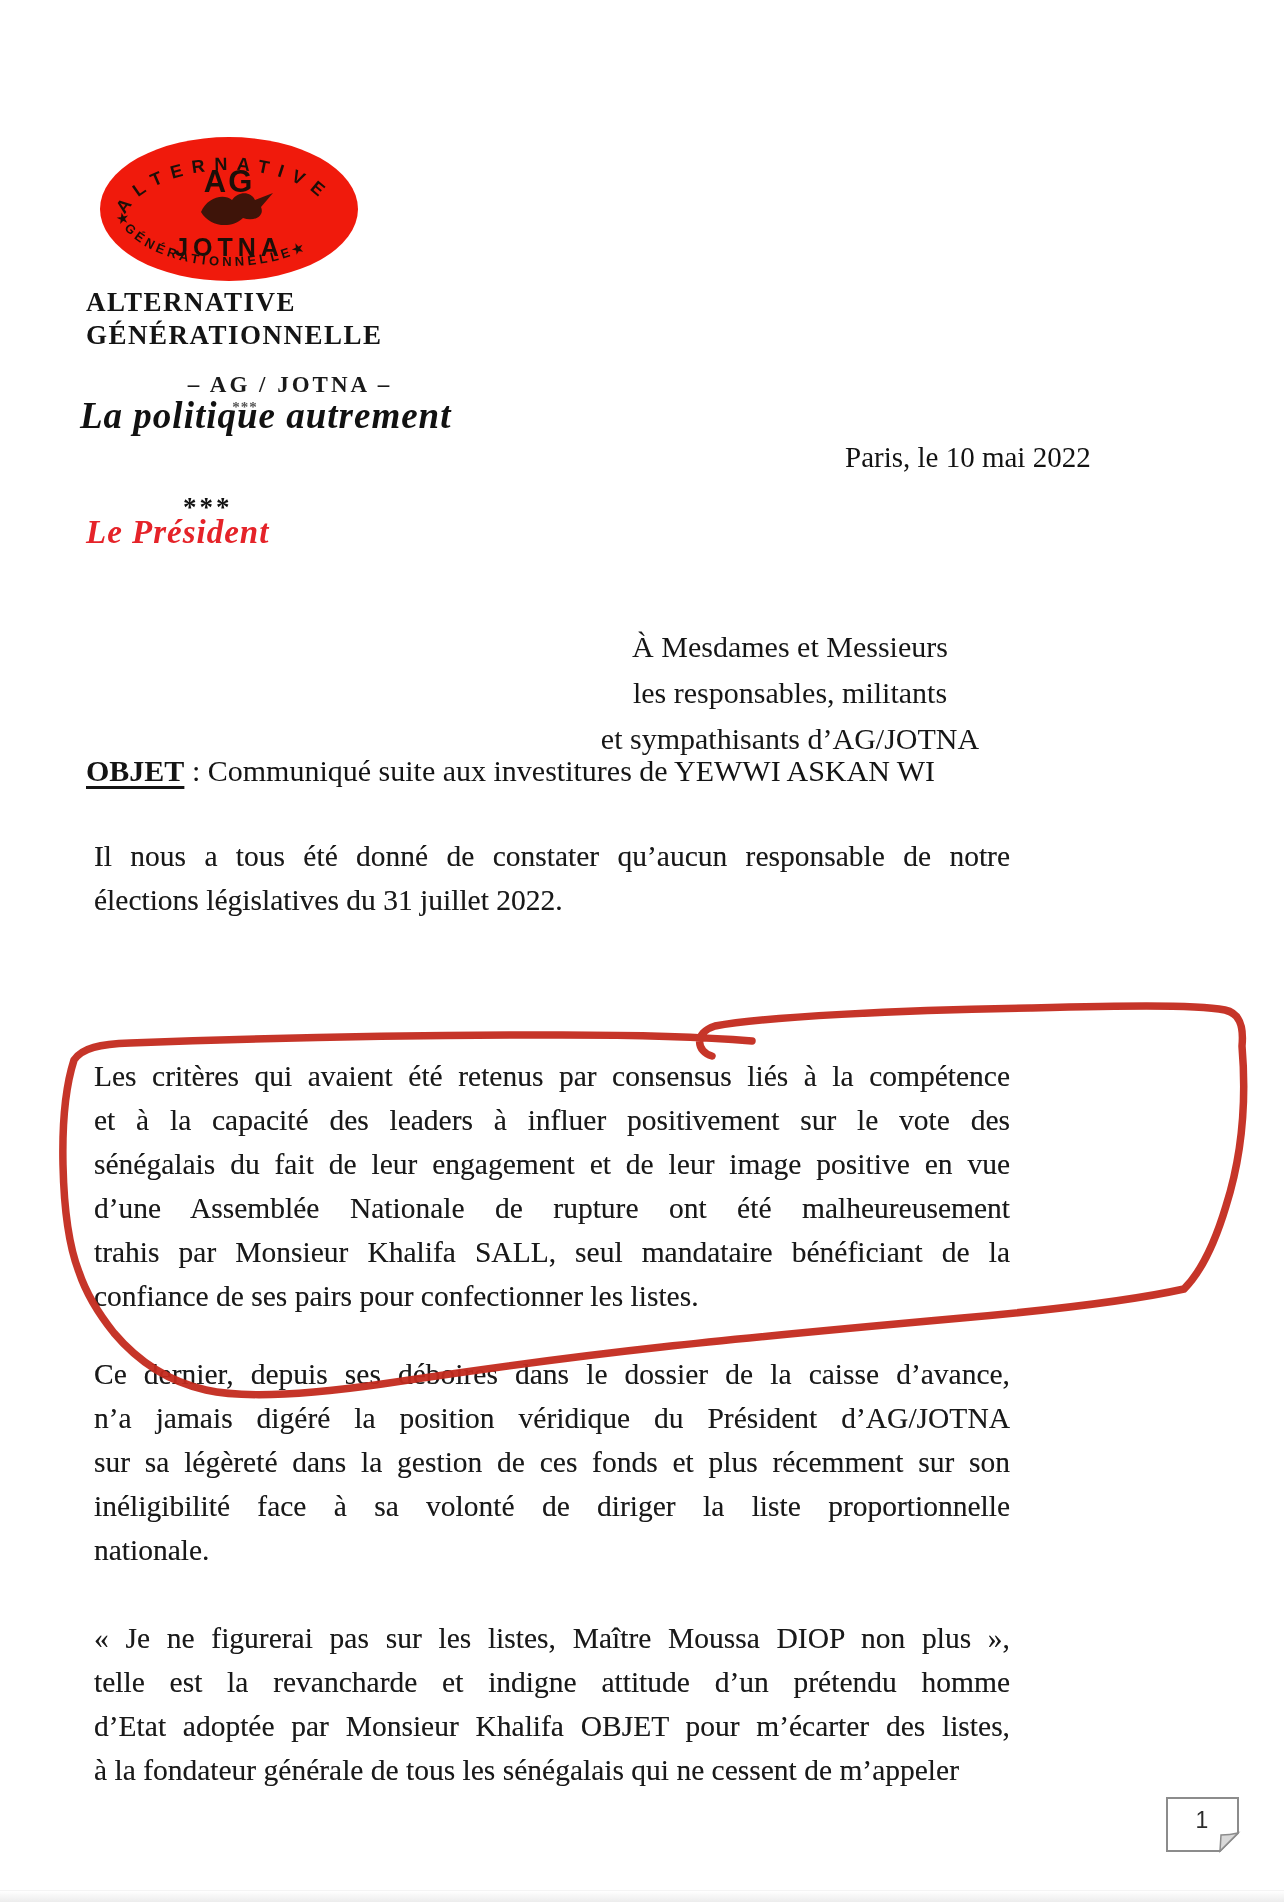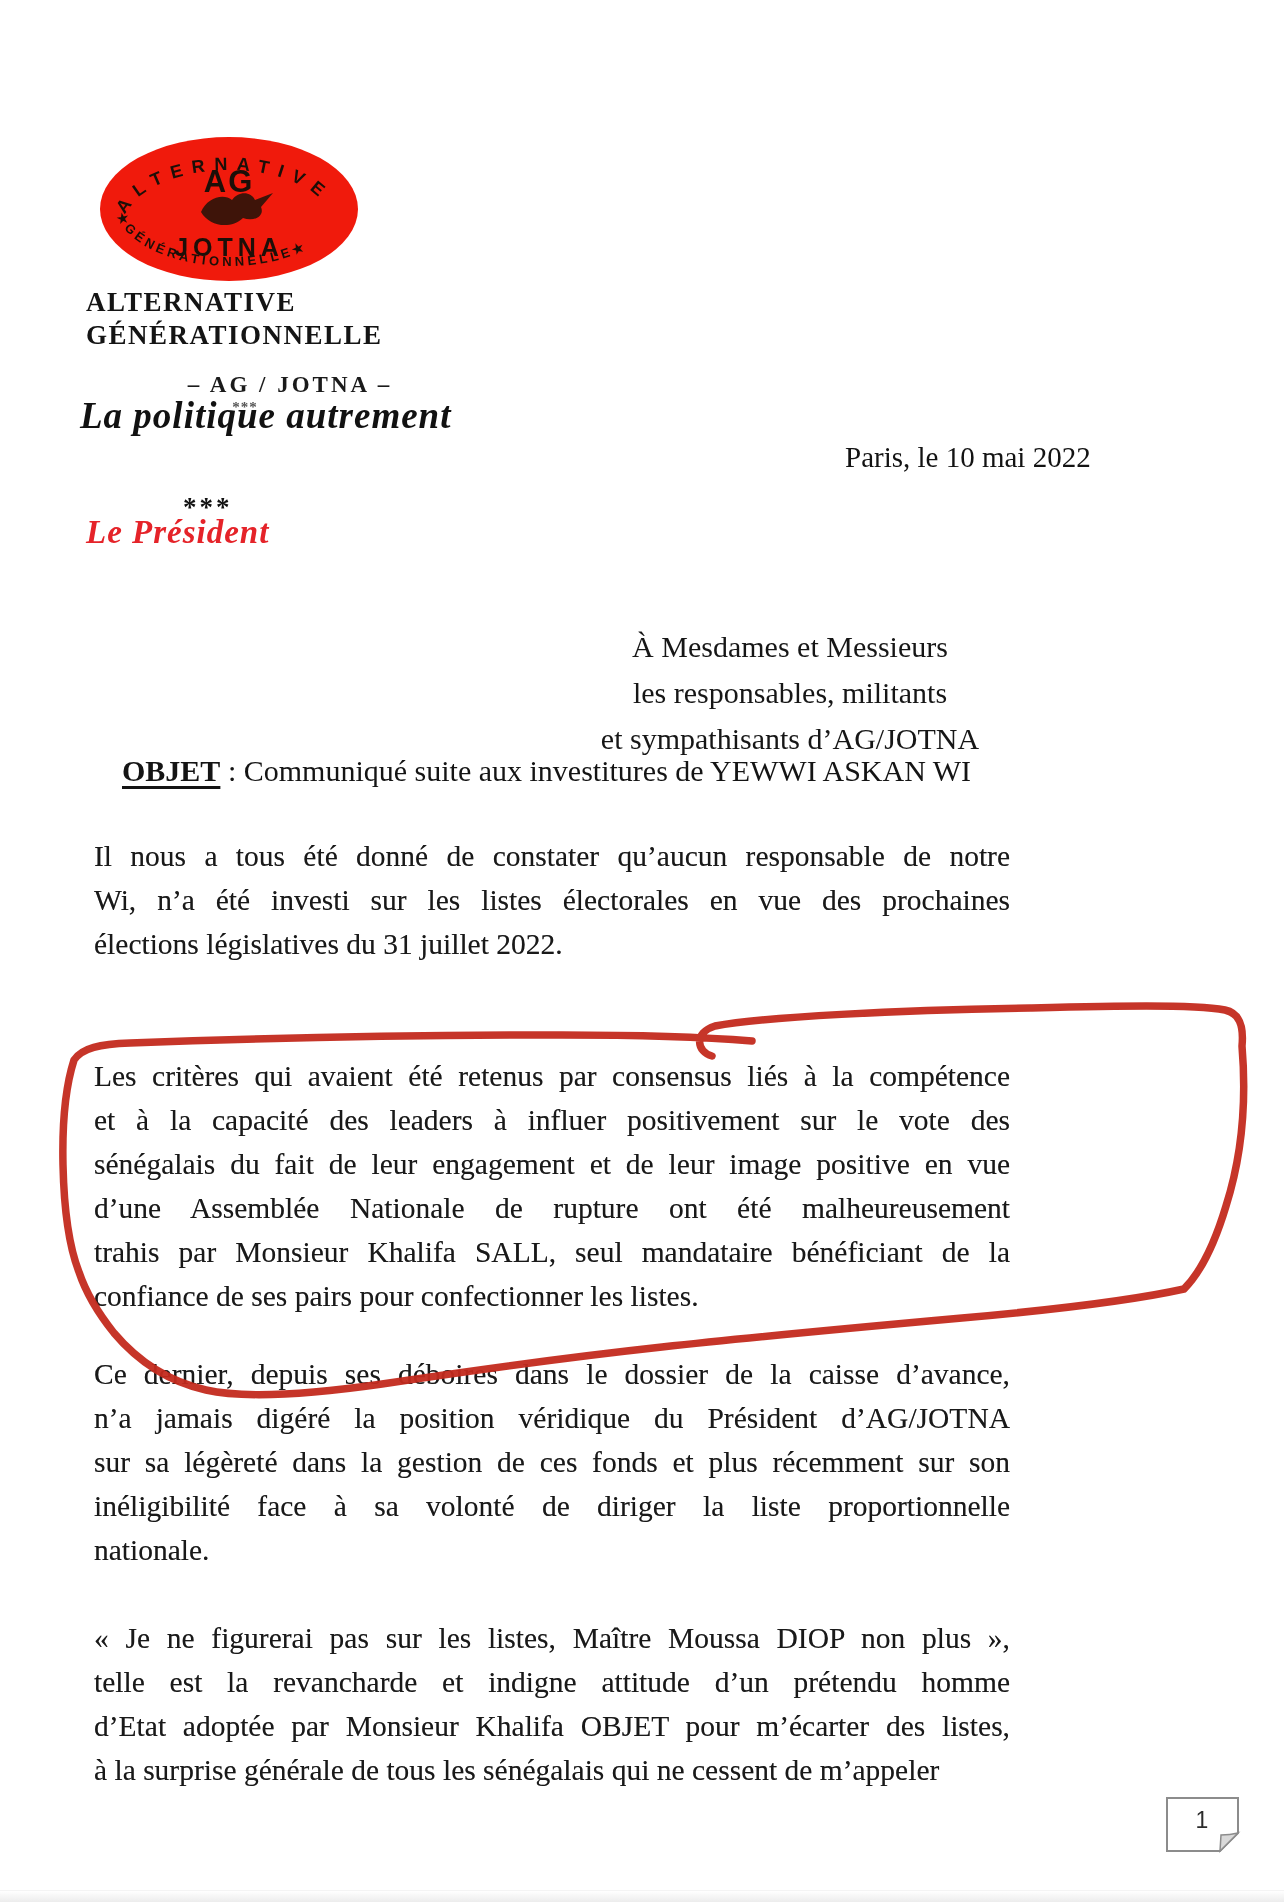--- a/index.html
+++ b/index.html
@@ -30,21 +30,21 @@
              font-weight:bold; letter-spacing:1px; color:#e52329; }
 
   
   .recipient { position:absolute; left:588px; top:580px; width:404px; font-size:30px;
              line-height:46px; color:#161616;margin-top:44px; }
   .recipient .tline { text-align:center; text-align-last:center; white-space:nowrap; }
 
   
   .subject { position:absolute; left:86px; top:754px; font-size:30px; color:#141414; white-space:nowrap; }
   .subject .label { font-weight:bold; text-decoration:underline; text-decoration-thickness:2.5px;
-             text-underline-offset:5px;margin-left:36px; }
+             text-underline-offset:5px; }
 
   
   .para { position:absolute; left:94px; width:916px; font-size:29.5px; line-height:44px;
           color:#191919; text-shadow:0 0 0.5px rgba(30,30,30,0.45); }
   .para .tline { text-align:justify; text-align-last:justify; white-space:nowrap; }
   .para .tlast { text-align-last:left; }
   .p1 { top:834px; }
   .p2 { top:1054px; }
   .p3 { top:1352px; }
   .p4 { top:1616px; }
@@ -97,21 +97,20 @@
     <div class="tline">les responsables, militants</div>
     <div class="tline tlast">et sympathisants d’AG/JOTNA</div>
   </div>
 
 <div class="subject">
   <span class="label">OBJET</span><span> : </span><span>Communiqué suite aux investitures de YEWWI ASKAN WI</span>
 </div>
 
 <div class="para p1">
     <div class="tline">Il nous a tous été donné de constater qu’aucun responsable de notre</div>
-    <div class="tline">Wi, n’a été investi sur les listes électorales en vue des prochaines</div>
     <div class="tline tlast">élections législatives du 31 juillet 2022.</div>
   </div>
 <div class="para p2">
     <div class="tline">Les critères qui avaient été retenus par consensus liés à la compétence</div>
     <div class="tline">et à la capacité des leaders à influer positivement sur le vote des</div>
     <div class="tline">sénégalais du fait de leur engagement et de leur image positive en vue</div>
     <div class="tline">d’une Assemblée Nationale de rupture ont été malheureusement</div>
     <div class="tline">trahis par Monsieur Khalifa SALL, seul mandataire bénéficiant de la</div>
     <div class="tline tlast">confiance de ses pairs pour confectionner les listes.</div>
   </div>
@@ -119,21 +118,21 @@
     <div class="tline">Ce dernier, depuis ses déboires dans le dossier de la caisse d’avance,</div>
     <div class="tline">n’a jamais digéré la position véridique du Président d’AG/JOTNA</div>
     <div class="tline">sur sa légèreté dans la gestion de ces fonds et plus récemment sur son</div>
     <div class="tline">inéligibilité face à sa volonté de diriger la liste proportionnelle</div>
     <div class="tline tlast">nationale.</div>
   </div>
 <div class="para p4">
     <div class="tline">« Je ne figurerai pas sur les listes, Maître Moussa DIOP non plus »,</div>
     <div class="tline">telle est la revancharde et indigne attitude d’un prétendu homme</div>
     <div class="tline">d’Etat adoptée par Monsieur Khalifa OBJET pour m’écarter des listes,</div>
-    <div class="tline tlast">à la surprise générale de tous les sénégalais qui ne cessent de m’appeler</div>
+    <div class="tline tlast">à la fondateur générale de tous les sénégalais qui ne cessent de m’appeler</div>
   </div>
 
 <svg class="annotation" viewBox="0 0 1284 1902">
   <path d="M 712 1056
            C 697 1052, 693 1033, 715 1026
            C 762 1017, 900 1010, 1030 1008
            C 1112 1006, 1192 1004, 1225 1010
            C 1239 1013, 1244 1025, 1242 1046
            C 1247 1106, 1240 1162, 1226 1206
            C 1214 1246, 1200 1273, 1184 1289

